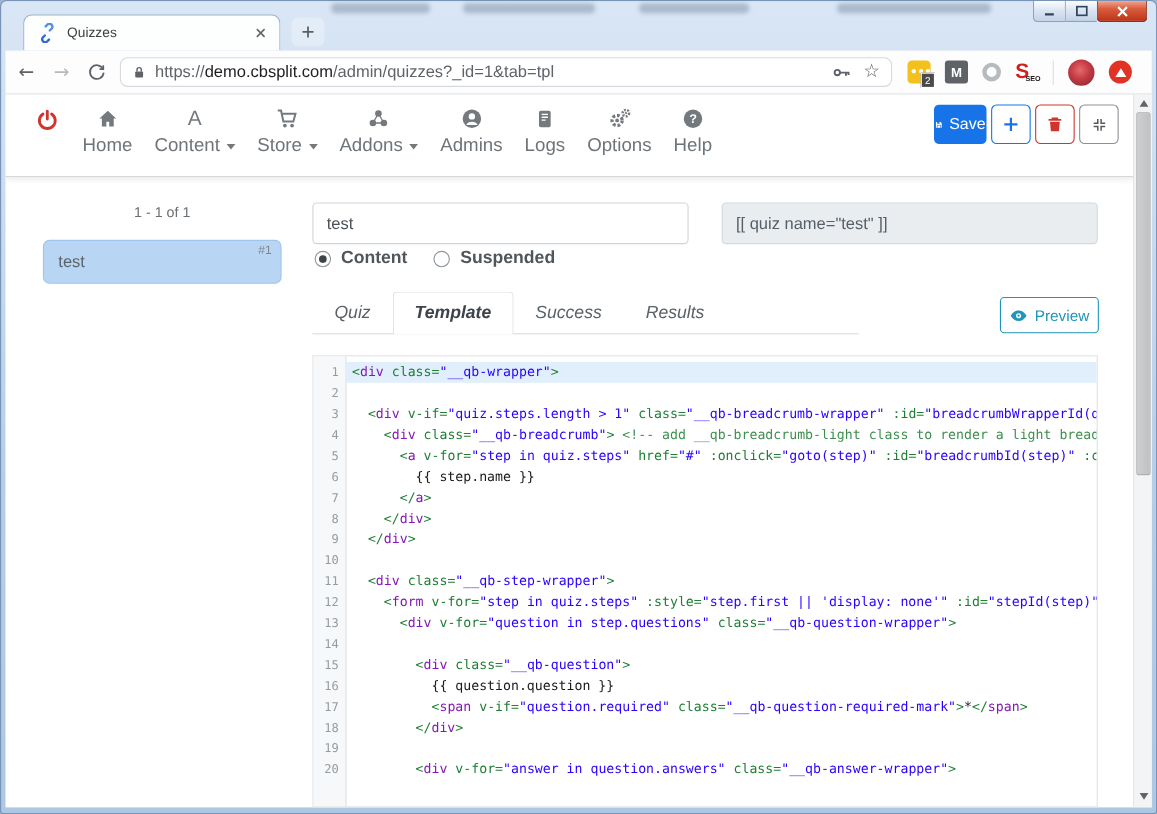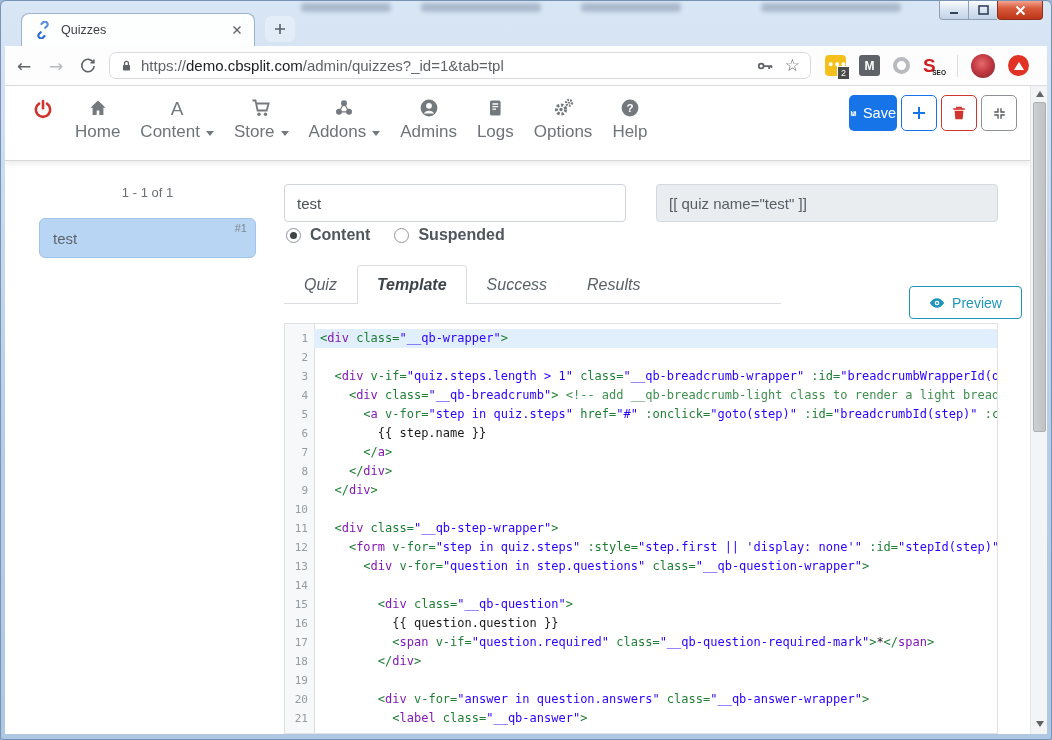--- a/index.html
+++ b/index.html
@@ -95,21 +95,21 @@
   .radio-circle { width:15px; height:15px; border-radius:50%; border:1px solid #8f969c; background:#fff; position:relative; }
   .radio-circle.checked::after { content:""; position:absolute; left:3px; top:3px; width:7px; height:7px; border-radius:50%; background:#3e4346; }
   .radio-lbl { font-size:16px; font-weight:600; color:#4f565c; }
 
   
   .tabs { position:absolute; left:279px; top:177px; width:497px; height:41px; display:flex; align-items:flex-end;
           border-bottom:1px solid #d9dde1; }
   .tabbtn { font-size:16px; color:#5a6268; padding:10px 19px; border:1px solid transparent; border-bottom:none;
             border-radius:4px 4px 0 0; position:relative; top:1px; background:transparent;font-style:italic; }
   .tabbtn.active { color:#3d434a; font-weight:bold; background:#fff; border-color:#d9dde1; }
-  .btn-preview { position:absolute; left:904px; top:200px; width:113px; height:33px; border:1px solid var(--preview-teal,#2095ba);
+  .btn-preview { position:absolute; left:904px; top:184px; width:90px; height:33px; border:1px solid var(--preview-teal,#2095ba);
                  border-radius:4px; background:#fff; color:var(--preview-teal,#2095ba); font-size:14px;
                  display:flex; align-items:center; justify-content:center; gap:7px; }
 
   
   .editor { position:absolute; left:279px; top:237px; width:714px; bottom:0; border:1px solid #e0e3e6; background:#fff;
             overflow:hidden; padding-top:5px; font-family:"DejaVu Sans Mono","Liberation Mono",monospace; font-size:12px; }
   .editor::before { content:""; position:absolute; left:0; top:0; bottom:0; width:29px; background:#f7f8f9; border-right:1px solid #dcdfe2; }
   .cm-row { display:flex; height:19px; line-height:19px; position:relative; }
   .cm-gutter-cell { width:29px; flex:0 0 29px; text-align:right; padding-right:6px; color:#939ca3; font-size:11px; position:relative; z-index:1; }
   .cm-code { flex:1; white-space:pre; overflow:hidden; padding-left:6px; color:var(--syntax-text,#1a1a1a); }
@@ -465,24 +465,20 @@
               <div class="cm-code"><span class="tok-x">        </span><span class="tok-a">&lt;/</span><span class="tok-t">div</span><span class="tok-a">&gt;</span></div>
             </div>
             <div class="cm-row">
               <div class="cm-gutter-cell">19</div>
               <div class="cm-code"></div>
             </div>
             <div class="cm-row">
               <div class="cm-gutter-cell">20</div>
               <div class="cm-code"><span class="tok-x">        </span><span class="tok-a">&lt;</span><span class="tok-t">div</span><span class="tok-x"> </span><span class="tok-a">v-for=</span><span class="tok-s">"answer in question.answers"</span><span class="tok-x"> </span><span class="tok-a">class=</span><span class="tok-s">"__qb-answer-wrapper"</span><span class="tok-a">&gt;</span></div>
             </div>
-            <div class="cm-row">
-              <div class="cm-gutter-cell">21</div>
-              <div class="cm-code"><span class="tok-x">          </span><span class="tok-a">&lt;</span><span class="tok-t">label</span><span class="tok-x"> </span><span class="tok-a">class=</span><span class="tok-s">"__qb-answer"</span><span class="tok-a">&gt;</span></div>
-            </div>
           </div>
       </div>
 
       <div class="scrollbar">
         <span class="sb-arrow sb-up">
             <span class="tri-up"></span>
           </span>
         <span class="sb-thumb"></span>
         <span class="sb-arrow sb-down">
             <span class="tri-down"></span>

